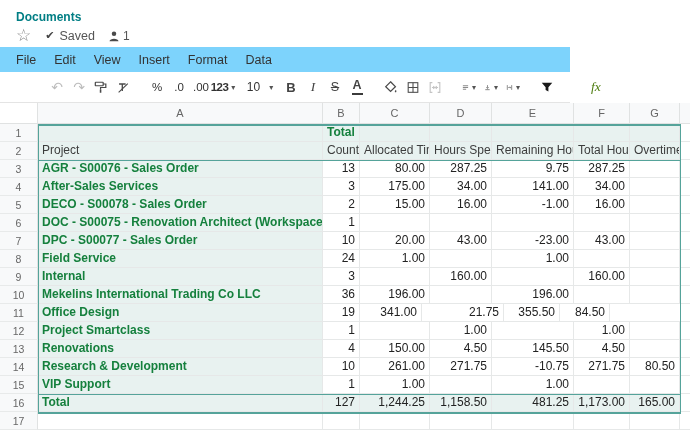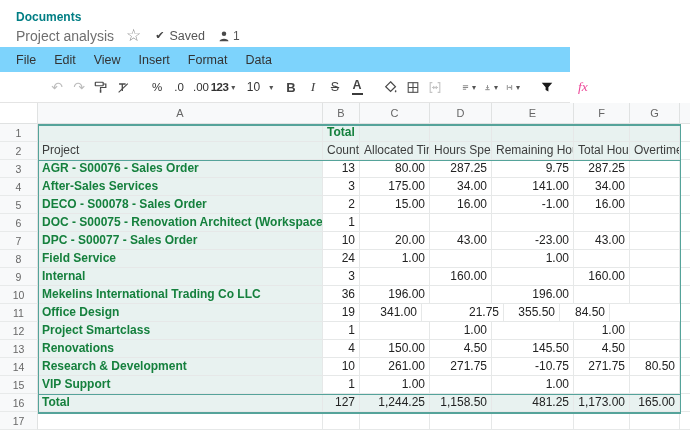--- a/index.html
+++ b/index.html
@@ -34,21 +34,21 @@
   .sep { width:1px; height:16px; background:#ddd; margin:0 6px; }
   .caret { font-size:8px; color:#555; margin-left:3px; font-family:"DejaVu Sans",sans-serif; }
   .fmt { font-size:11.5px; color:#333; }
   .fmt123 { font-weight:700; font-size:11.5px; color:#333; letter-spacing:-0.5px; }
   .fsz { font-size:12px; color:#333; padding:0 6px; }
   .bold-i { font-weight:700; font-size:13px; }
   .ital-i { font-style:italic; font-family:"Liberation Serif",serif; font-size:13.5px; }
   .strk-i { text-decoration:line-through; font-size:12.5px; }
   .tcol-i { font-weight:700; font-size:12.5px; line-height:1; display:flex; flex-direction:column; align-items:center; }
   .tcol-i .bar { width:11px; height:2.5px; background:#3b3b3b; margin-top:1px; }
-  .fx { font-family:"Liberation Serif",serif; font-style:italic; color:#ec4899; font-size:13.5px; margin-left:8px; }
+  .fx { font-family:"Liberation Serif",serif; font-style:italic; color:#4d7c0f; font-size:13.5px; margin-left:21px; }
 
   
   .grid { position:relative; width:690px; height:329px; overflow:hidden; background:#fff; }
   .colh-row { display:flex; height:21px; }
   .corner { width:38px; height:21px; background:#fff; border-right:1px solid #e0e2e2;
             border-bottom:1px solid #e0e2e2; }
   .colh { height:21px; background:#f8f9fa; border-right:1px solid #e0e2e2; border-bottom:1px solid #e0e2e2;
           font-size:11px; color:#666; display:flex; align-items:center; justify-content:center; cursor:pointer; }
   .srow { display:flex; height:18px; }
   .rownum { width:38px; background:#f8f9fa; border-right:1px solid #e0e2e2; border-bottom:1px solid #e8eaea;
@@ -68,21 +68,20 @@
   .pvline { position:absolute; background:#55a39a; pointer-events:none; }
 </style>
 </head>
 <body>
 
 <div class="app">
 
   <div class="topbar">
     <span class="app-link">Documents</span>
     <div class="title-row">
-      <span class="doc-title">Project analysis</span>
       <span class="star">☆</span>
       <span class="saved">
         <span class="chk">✔</span>
         <span>Saved</span>
       </span>
       <span class="collab">
         <svg width="12" height="12" viewBox="0 0 16 16">
           <circle cx="8" cy="5" r="3" fill="#4a4a4a"></circle>
           <path d="M2 15 C2 10.5 14 10.5 14 15 Z" fill="#4a4a4a"></path>
         </svg>

